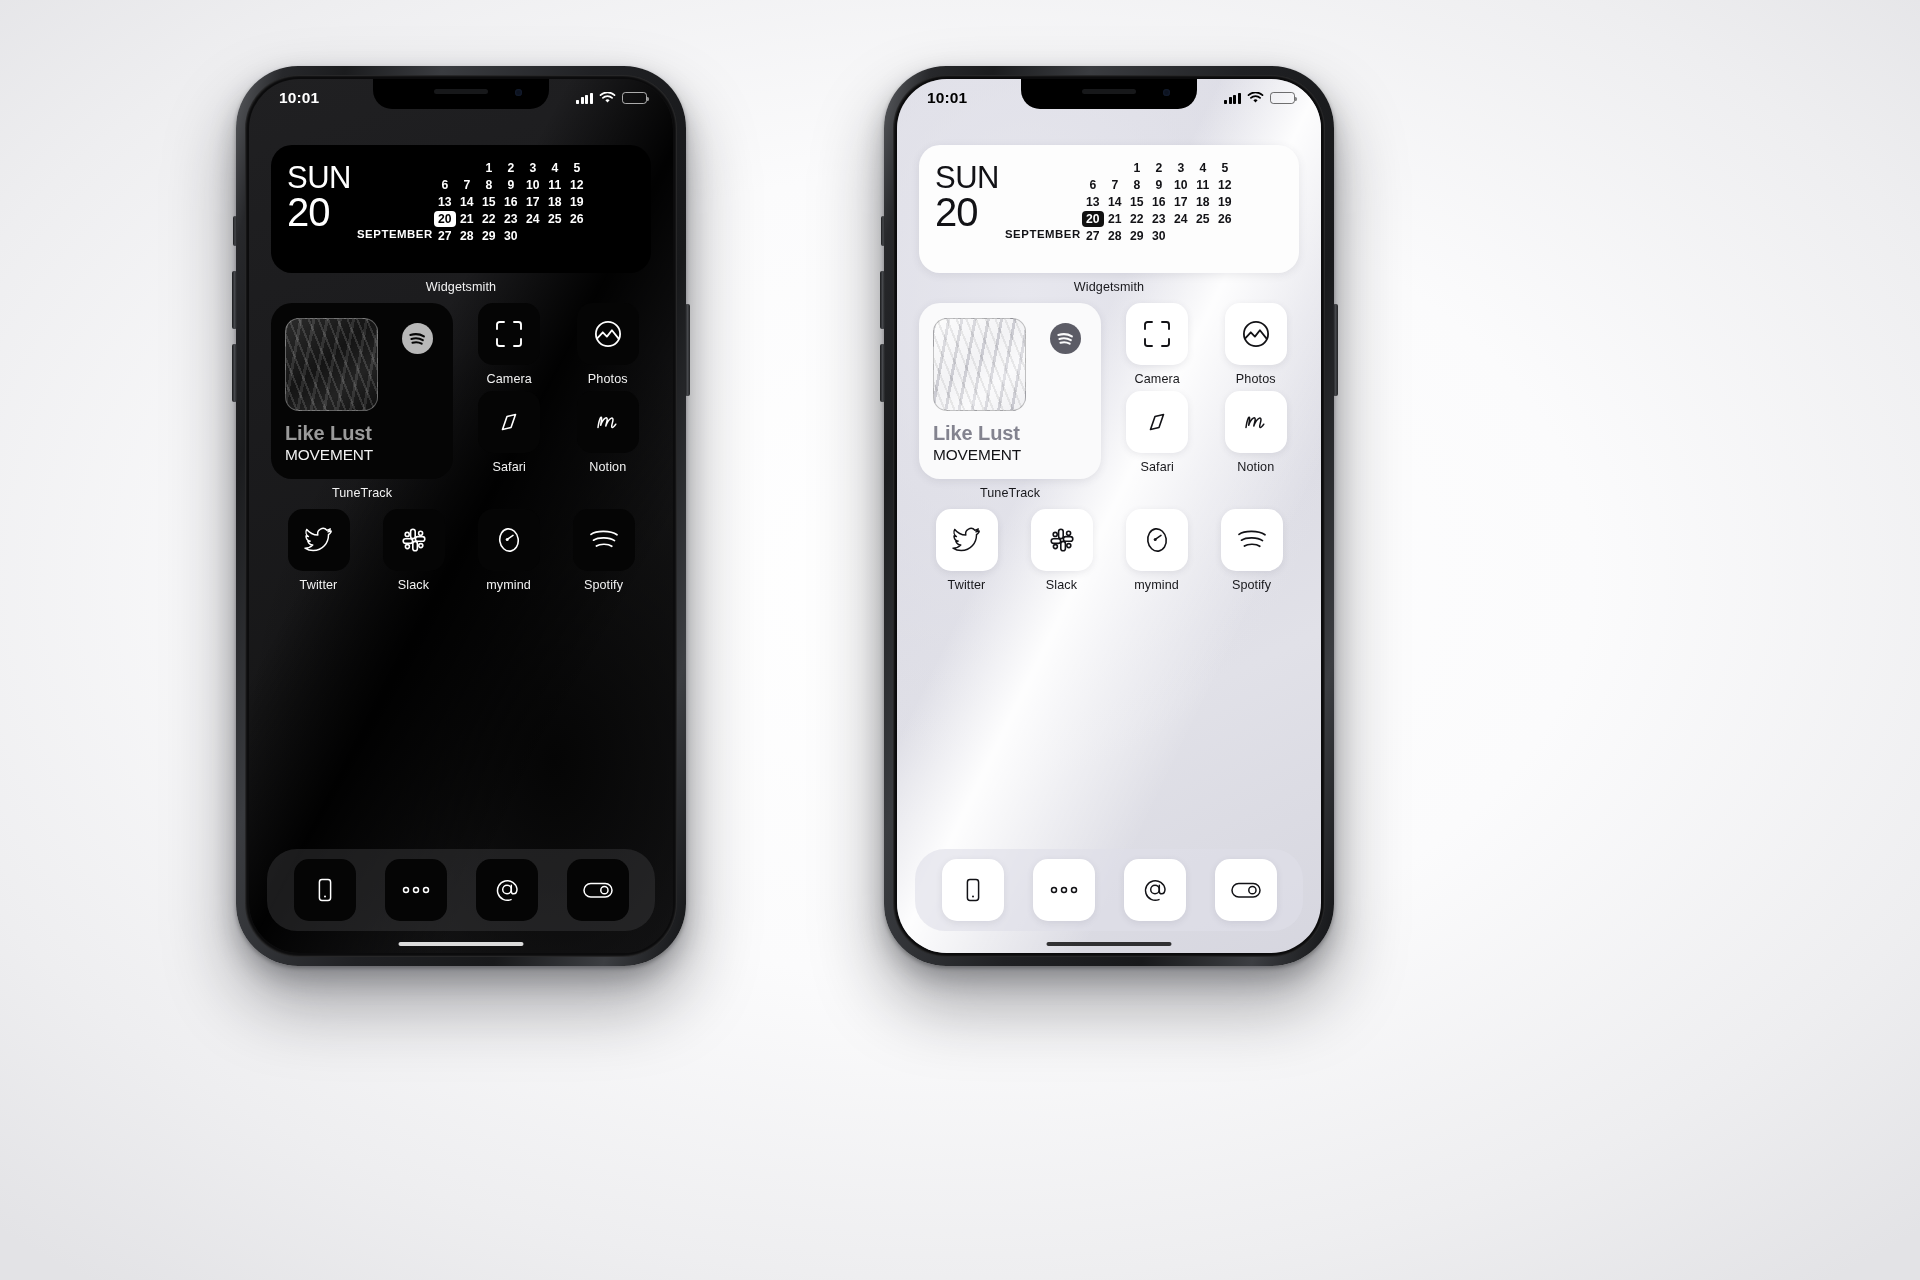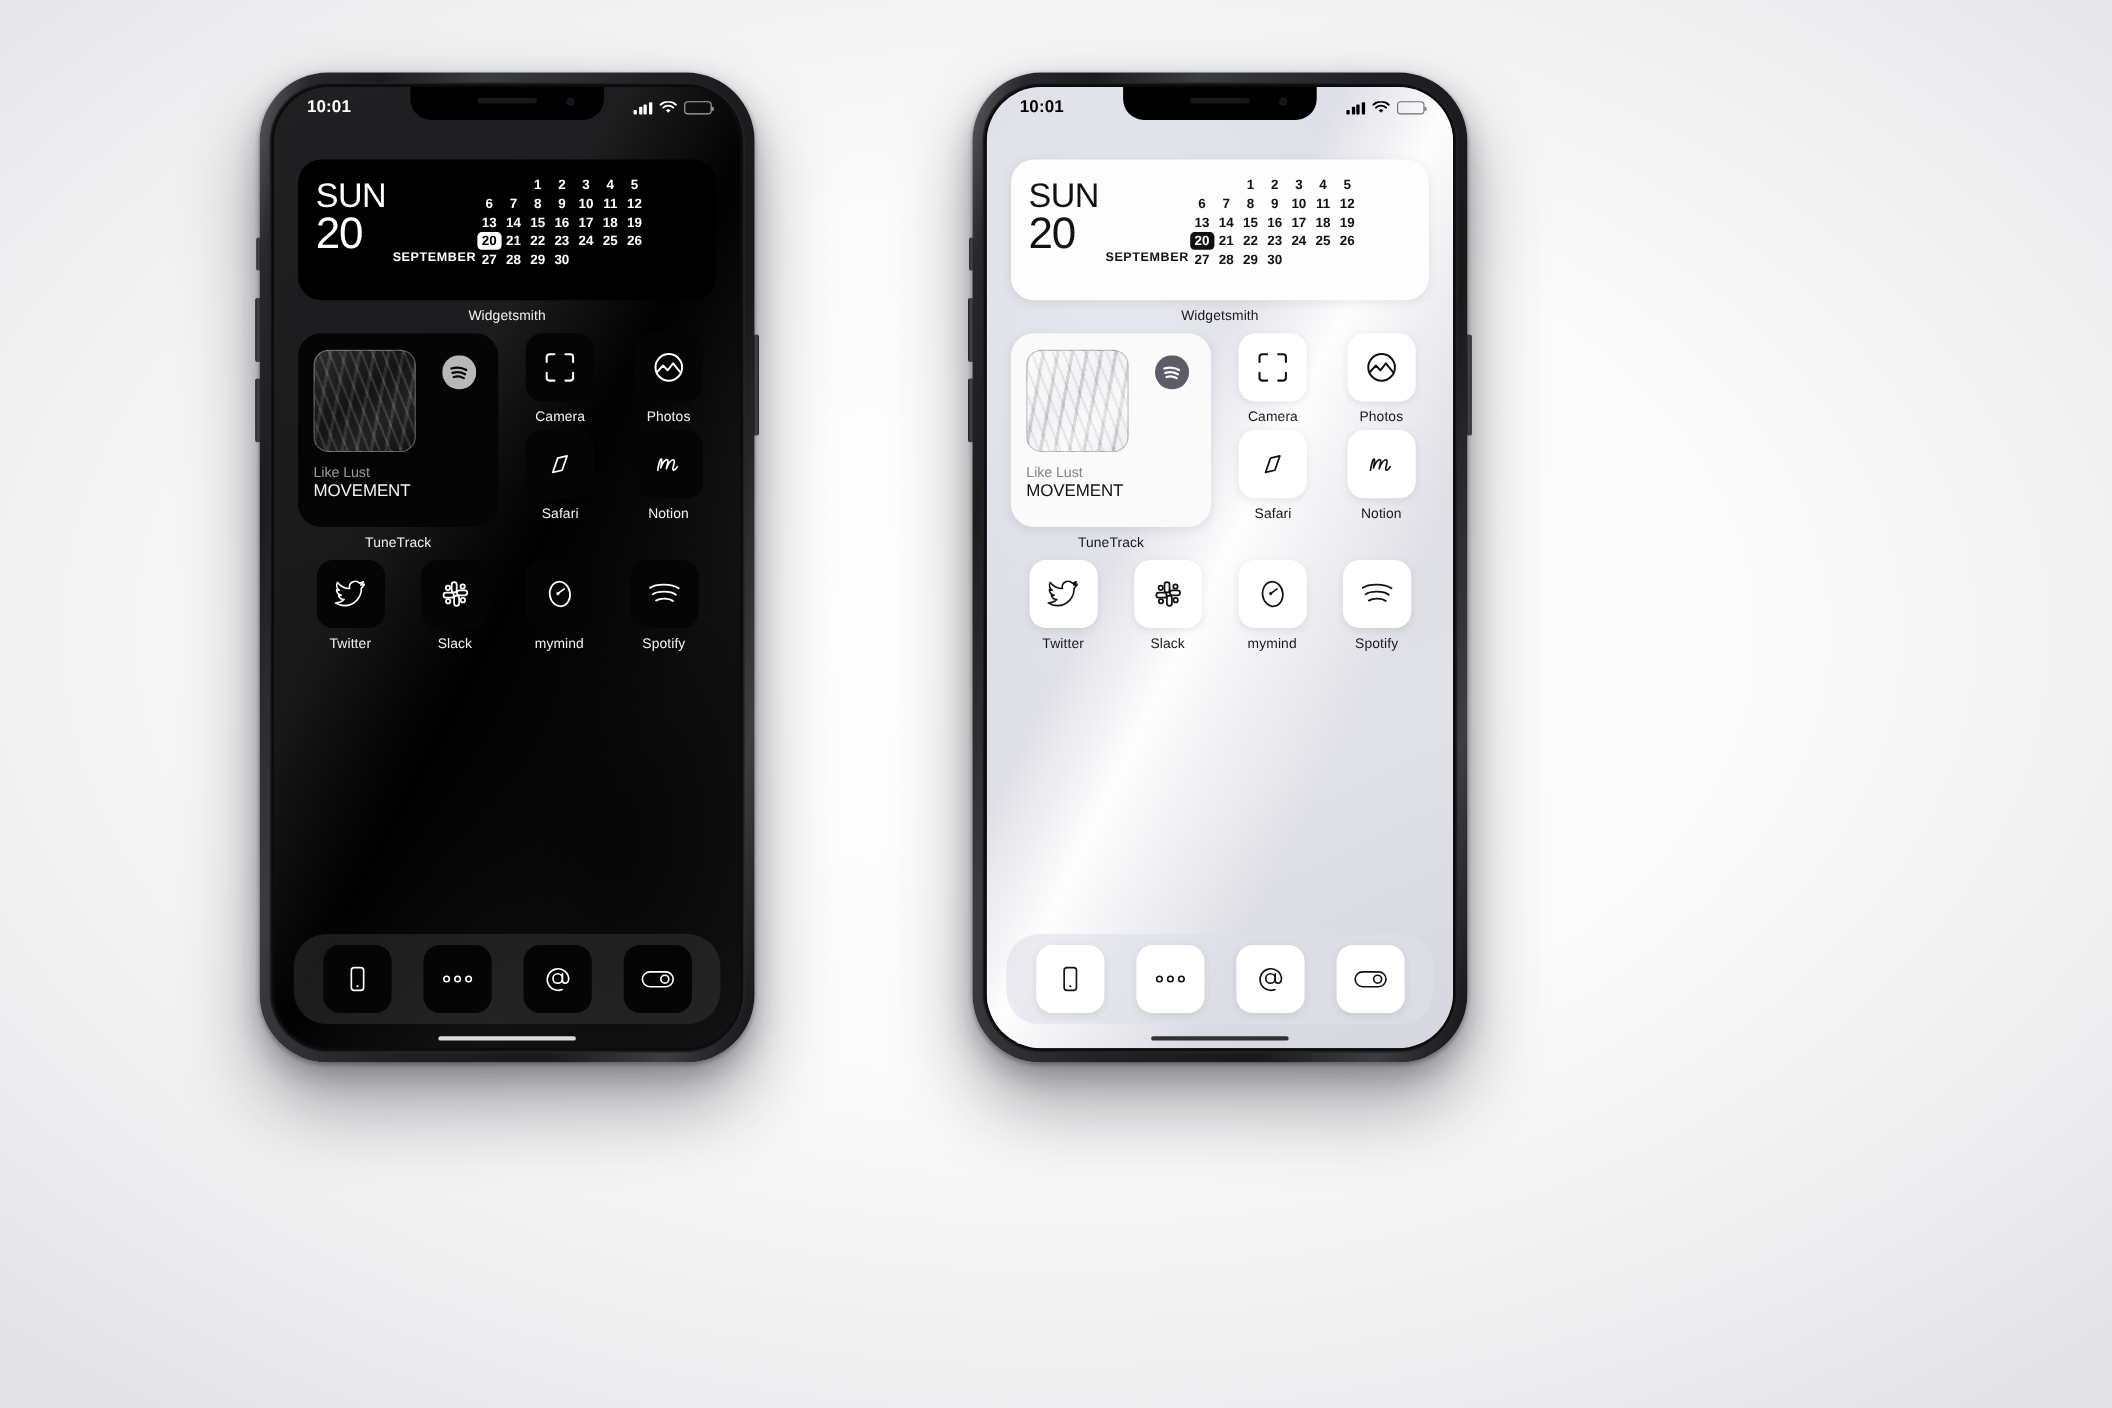--- a/index.html
+++ b/index.html
@@ -162,21 +162,21 @@
       linear-gradient(140deg,#3a3a3a 0%,#1b1b1b 45%,#2e2e2e 70%,#141414 100%);
   }
   .album.light {
     border:1px solid rgba(0,0,0,.22);
     background:
       repeating-linear-gradient(68deg, rgba(0,0,0,.07) 0 2px, rgba(255,255,255,0) 2px 9px),
       repeating-linear-gradient(100deg, rgba(0,0,0,.05) 0 3px, rgba(255,255,255,.7) 3px 13px),
       linear-gradient(140deg,#f4f4f6 0%,#d6d6dd 45%,#eeeef2 70%,#c9c9d2 100%);
   }
   .spotify-badge { position:absolute; top:20px; right:20px; width:31px; height:31px; }
-  .track-title { font-size:13px; font-weight:400; margin-top:11px; letter-spacing:-.1px; }
+  .track-title { font-size:20px; font-weight:700; margin-top:11px; letter-spacing:-.1px; }
   .track-artist { font-size:15.4px; font-weight:400; letter-spacing:-.1px; margin-top:1px; }
   .music-widget.dark  .track-title  { color:#9a9a9a; }
   .music-widget.dark  .track-artist { color:#f2f2f2; }
   .music-widget.light .track-title  { color:#83838f; }
   .music-widget.light .track-artist { color:#121216; }
 
   .icons-2x2 { flex:1; display:grid; grid-template-columns:repeat(2,1fr); gap:5px 12px; align-content:start; }
 
   
   .app { display:flex; flex-direction:column; align-items:center; }

